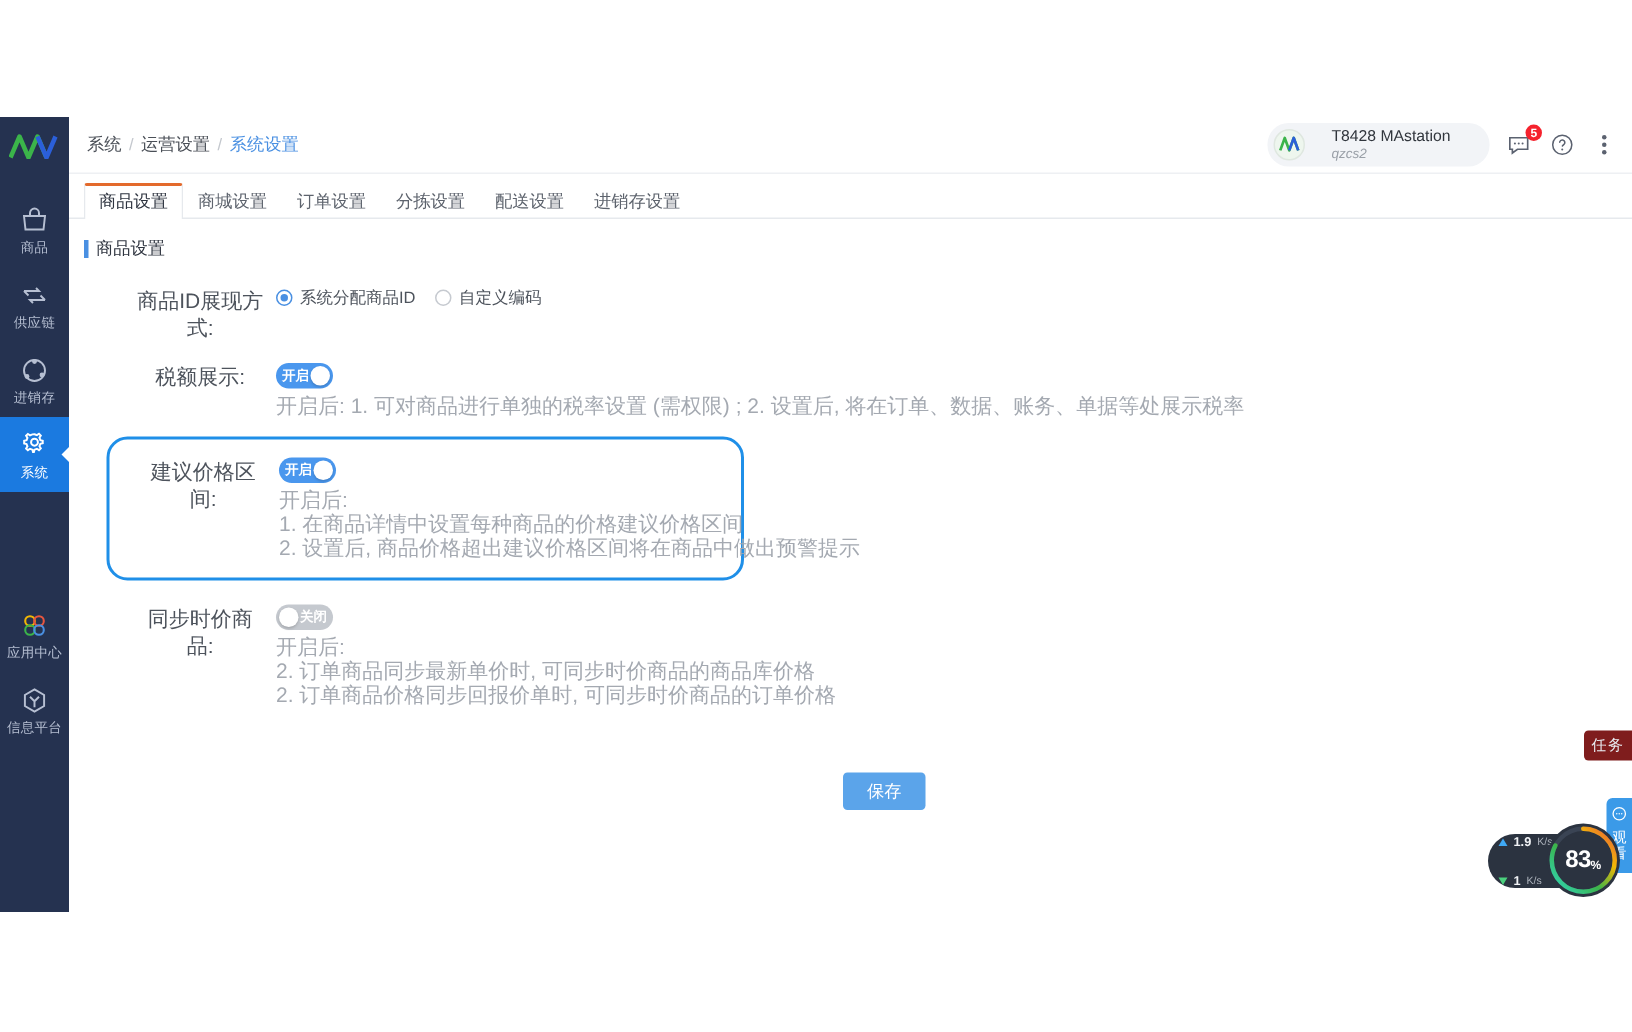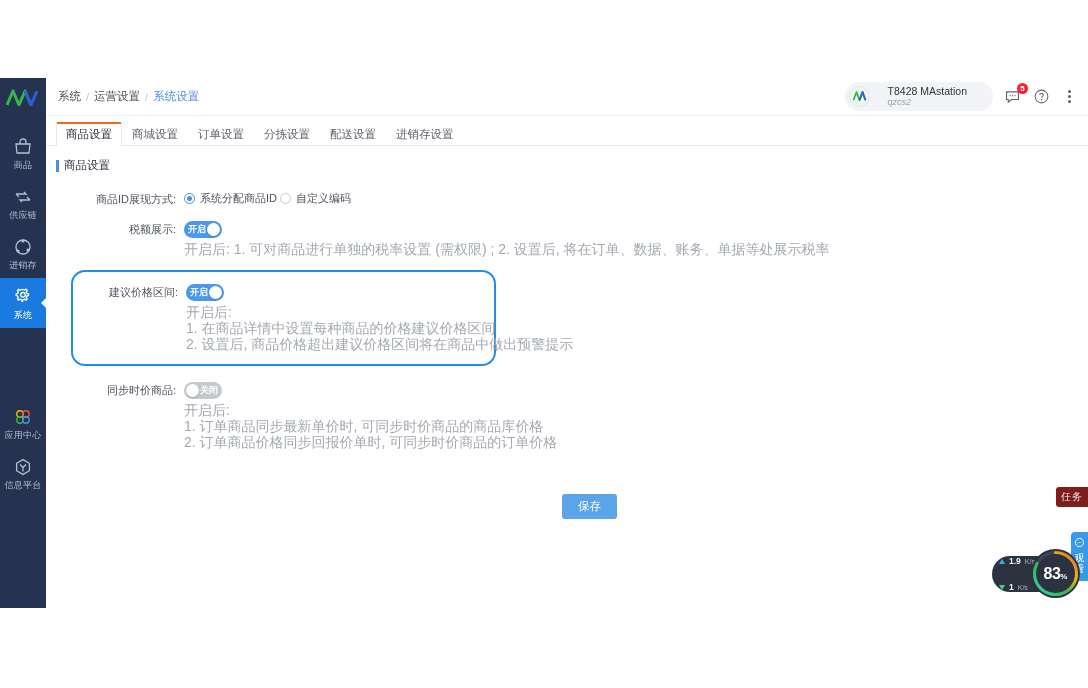--- a/index.html
+++ b/index.html
@@ -117,26 +117,26 @@
   
   .section-title {
     display: flex; align-items: center; gap: 5px;
     margin: 12px 0 0 10px; font-size: 11.5px; color: #303641;
   }
   .section-title .bar { width: 3px; height: 12px; background: #4a90e2; display: block; }
 
   .form { margin-top: 18px; padding-left: 45px; }
   .row { display: flex; margin-bottom: 0; }
   .row-label {
-    width: 85px; text-align: right; flex: 0 0 85px;
-    font-size: 11px; color: #4d535c; padding-top: 1px;
+    width: 85px; text-align: center; flex: 0 0 85px;
+    font-size: 14px; color: #4d535c; padding-top: 1px;
   }
   .row-body { padding-left: 8px; }
 
-  .radio-group { display: flex; align-items: flex-start; gap: 3px; }
+  .radio-group { display: flex; align-items: flex-start; gap: 13px; }
   .radio { display: flex; align-items: center; gap: 5px; font-size: 11px; color: #4d535c; cursor: pointer; }
   .radio .dot {
     width: 11px; height: 11px; border-radius: 50%;
     border: 1px solid #c6cad0; background: #fff; display:block;
     position: relative; flex: 0 0 11px;
   }
   .radio.checked .dot { border-color: #4a90e2; }
   .radio.checked .dot::after {
     content:""; position:absolute; left:2px; top:2px;
     width:5px;height:5px;border-radius:50%;background:#4a90e2;
@@ -416,21 +416,21 @@
 
       <div class="row" style="margin-top:16px">
         <div class="row-label">同步时价商品:</div>
         <div class="row-body">
           <div class="switch off">
             <span>关闭</span>
             <span class="knob"></span>
           </div>
           <div class="hint">
             <div class="hint-line">开启后:</div>
-            <div class="hint-line">1. 订单商品同步最新单价时, 可同步时价商品的商品库价格</div>
+            <div class="hint-line">2. 订单商品同步最新单价时, 可同步时价商品的商品库价格</div>
             <div class="hint-line">2. 订单商品价格同步回报价单时, 可同步时价商品的订单价格</div>
           </div>
         </div>
       </div>
 
       <div class="save-wrap">
         <button class="save-btn">保存</button>
       </div>
     </div>
 

